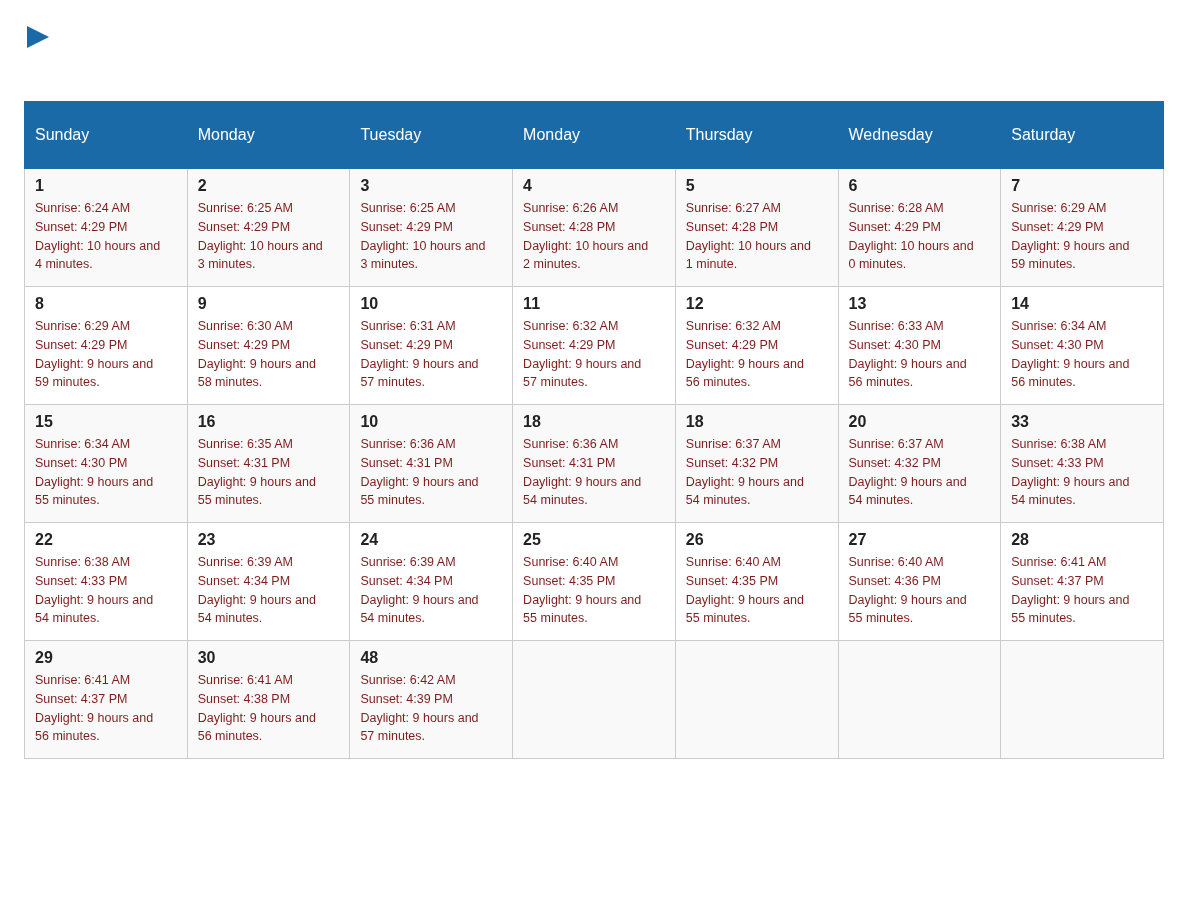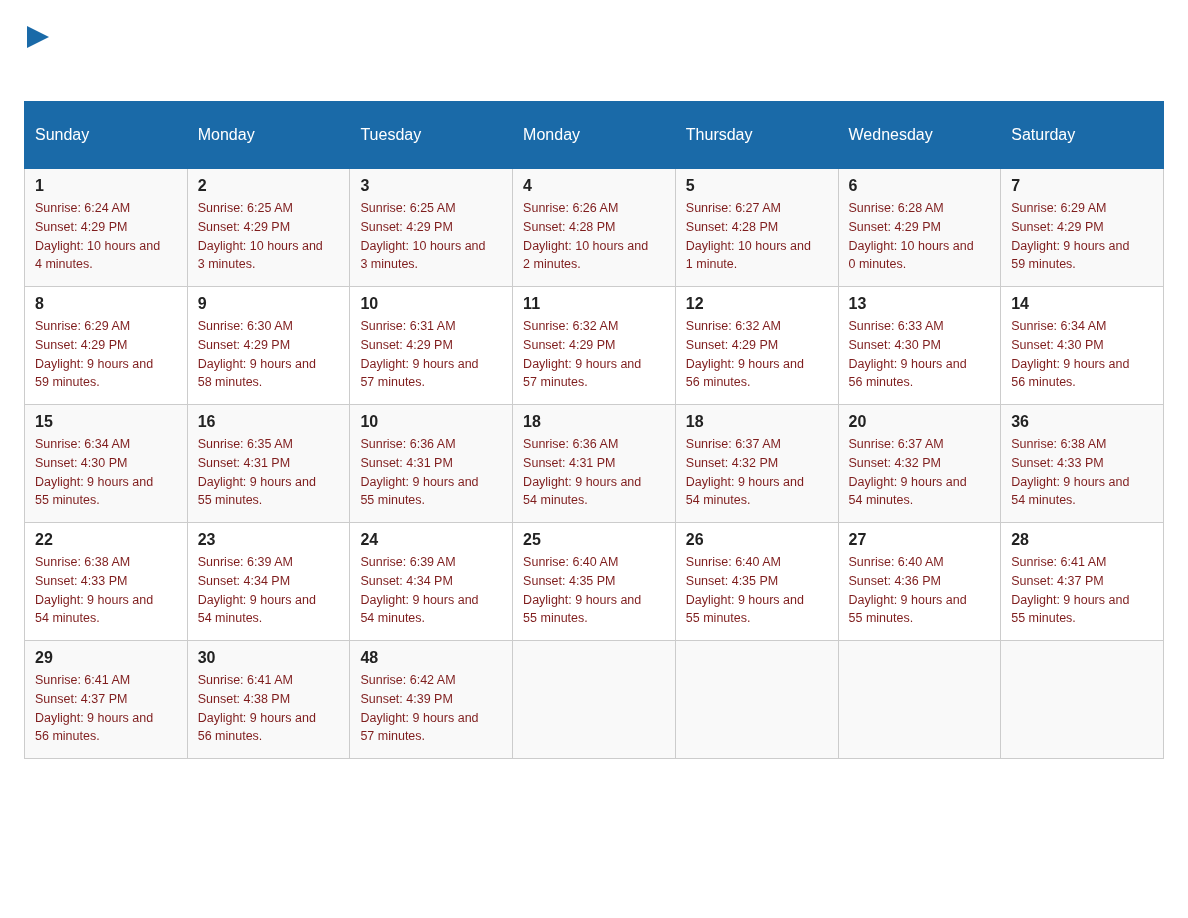--- a/index.html
+++ b/index.html
@@ -207,21 +207,21 @@
       </td>
         <td>
         <span class="day-num">18</span>
         <span class="day-info">Sunrise: 6:37 AM<br>Sunset: 4:32 PM<br>Daylight: 9 hours and<br>54 minutes.</span>
       </td>
         <td>
         <span class="day-num">20</span>
         <span class="day-info">Sunrise: 6:37 AM<br>Sunset: 4:32 PM<br>Daylight: 9 hours and<br>54 minutes.</span>
       </td>
         <td>
-        <span class="day-num">36</span>
+        <span class="day-num">33</span>
         <span class="day-info">Sunrise: 6:38 AM<br>Sunset: 4:33 PM<br>Daylight: 9 hours and<br>54 minutes.</span>
       </td>
       </tr>
       <tr>
         <td>
         <span class="day-num">22</span>
         <span class="day-info">Sunrise: 6:38 AM<br>Sunset: 4:33 PM<br>Daylight: 9 hours and<br>54 minutes.</span>
       </td>
         <td>
         <span class="day-num">23</span>

